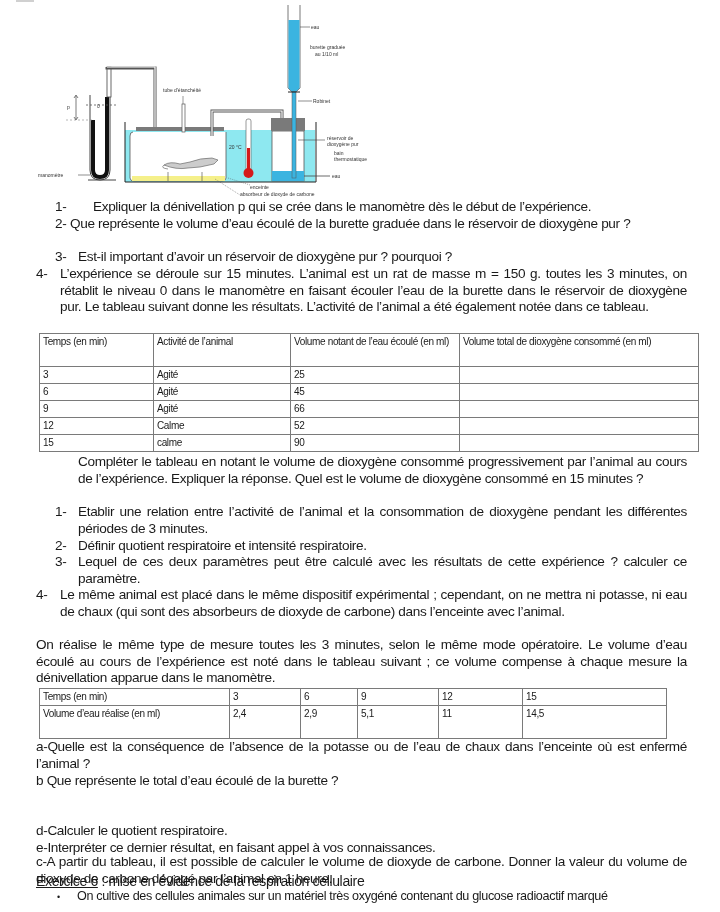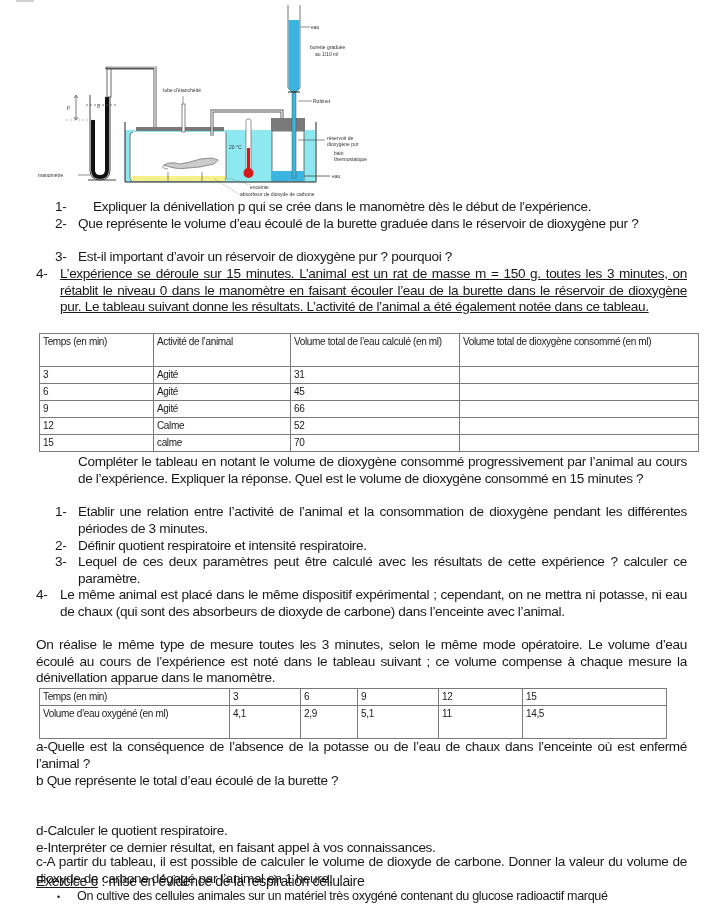--- a/index.html
+++ b/index.html
@@ -107,41 +107,41 @@
   <line x1="78" y1="175" x2="90" y2="175" stroke="#444" stroke-width="0.6"></line>
   <text x="38" y="177" class="small-lbl">manomètre</text>
 </svg>
 
 <div class="txt" style="left:55px; top:199px;">
   <span style="display:inline-block;width:38px;">1-</span><span>Expliquer la dénivellation p qui se crée dans le manomètre dès le début de l’expérience.</span>
 </div>
 <div class="para" style="left:55px; top:216px; width:630px;">
   <span class="num">2-</span>
 </div>
-<div class="para" style="left:78px; top:216px; width:609px;">Que représente le volume d’eau écoulé de la burette graduée dans le réservoir de dioxygène pur ?</div>
+<div class="para" style="left:70px; top:216px; width:609px;">Que représente le volume d’eau écoulé de la burette graduée dans le réservoir de dioxygène pur ?</div>
 
 <div class="txt" style="left:55px; top:249px;">
   <span style="display:inline-block;width:23px;">3-</span><span>Est-il important d’avoir un réservoir de dioxygène pur ? pourquoi ?</span>
 </div>
 
 <div class="para" style="left:36px; top:266px; width:30px;">4-</div>
-<div class="para" style="left:60px; top:266px; width:627px;text-decoration:underline;">L’expérience se déroule sur 15 minutes. L’animal est un rat de masse m = 150 g. toutes les 3 minutes, on rétablit le niveau 0 dans le manomètre en faisant écouler l’eau de la burette dans le réservoir de dioxygène pur. Le tableau suivant donne les résultats. L’activité de l’animal a été également notée dans ce tableau.</div>
+<div class="para" style="left:60px; top:266px; width:627px;">L’expérience se déroule sur 15 minutes. L’animal est un rat de masse m = 150 g. toutes les 3 minutes, on rétablit le niveau 0 dans le manomètre en faisant écouler l’eau de la burette dans le réservoir de dioxygène pur. Le tableau suivant donne les résultats. L’activité de l’animal a été également notée dans ce tableau.</div>
 
 <table style="left:39px; top:333px; width:660px;">
   <tbody>
       <tr style="height:33px;">
     <td style="width:107px; text-align:justify; text-align-last:left;">Temps (en min)</td>
     <td style="width:130px;">Activité de l’animal</td>
-    <td style="width:162px; text-align:justify; text-align-last:left;">Volume total de l’eau calculé (en ml)</td>
+    <td style="width:162px; text-align:justify; text-align-last:left;">Volume notant de l’eau écoulé (en ml)</td>
     <td style="text-align:justify; text-align-last:left;">Volume total de dioxygène consommé (en ml)</td>
   </tr>
   <tr style="height:17px;">
     <td>3</td>
     <td>Agité</td>
-    <td>31</td>
+    <td>25</td>
     <td></td>
   </tr>
   <tr style="height:17px;">
     <td>6</td>
     <td>Agité</td>
     <td>45</td>
     <td></td>
   </tr>
   <tr style="height:17px;">
     <td>9</td>
@@ -151,21 +151,21 @@
   </tr>
   <tr style="height:17px;">
     <td>12</td>
     <td>Calme</td>
     <td>52</td>
     <td></td>
   </tr>
   <tr style="height:17px;">
     <td>15</td>
     <td>calme</td>
-    <td>70</td>
+    <td>90</td>
     <td></td>
   </tr>
 </tbody>
   </table>
 
 <div class="para" style="left:78px; top:454px; width:609px;">Compléter le tableau en notant le volume de dioxygène consommé progressivement par l’animal au cours de l’expérience. Expliquer la réponse. Quel est le volume de dioxygène consommé en 15 minutes ?</div>
 
 <div class="para" style="left:55px; top:504px; width:24px;">1-</div>
 <div class="para" style="left:78px; top:504px; width:609px;">Etablir une relation entre l’activité de l’animal et la consommation de dioxygène pendant les différentes périodes de 3 minutes.</div>
 
@@ -184,22 +184,22 @@
   <tbody>
       <tr style="height:17px;">
     <td style="width:183px;">Temps (en min)</td>
     <td style="width:64px;">3</td>
     <td style="width:50px;">6</td>
     <td style="width:74px;">9</td>
     <td style="width:77px;">12</td>
     <td>15</td>
   </tr>
   <tr style="height:33px;">
-    <td style="text-align:justify; text-align-last:left;">Volume d’eau oxygéné (en ml)</td>
-    <td>4,1</td>
+    <td style="text-align:justify; text-align-last:left;">Volume d’eau réalise (en ml)</td>
+    <td>2,4</td>
     <td>2,9</td>
     <td>5,1</td>
     <td>11</td>
     <td>14,5</td>
   </tr>
 </tbody>
   </table>
 
 <div class="para" style="left:36px; top:739px; width:651px;">a-Quelle est la conséquence de l’absence de la potasse ou de l’eau de chaux dans l’enceinte où est enfermé l’animal ?</div>
 <div class="txt" style="left:36px; top:773px;">b Que représente le total d’eau écoulé de la burette ?</div>

